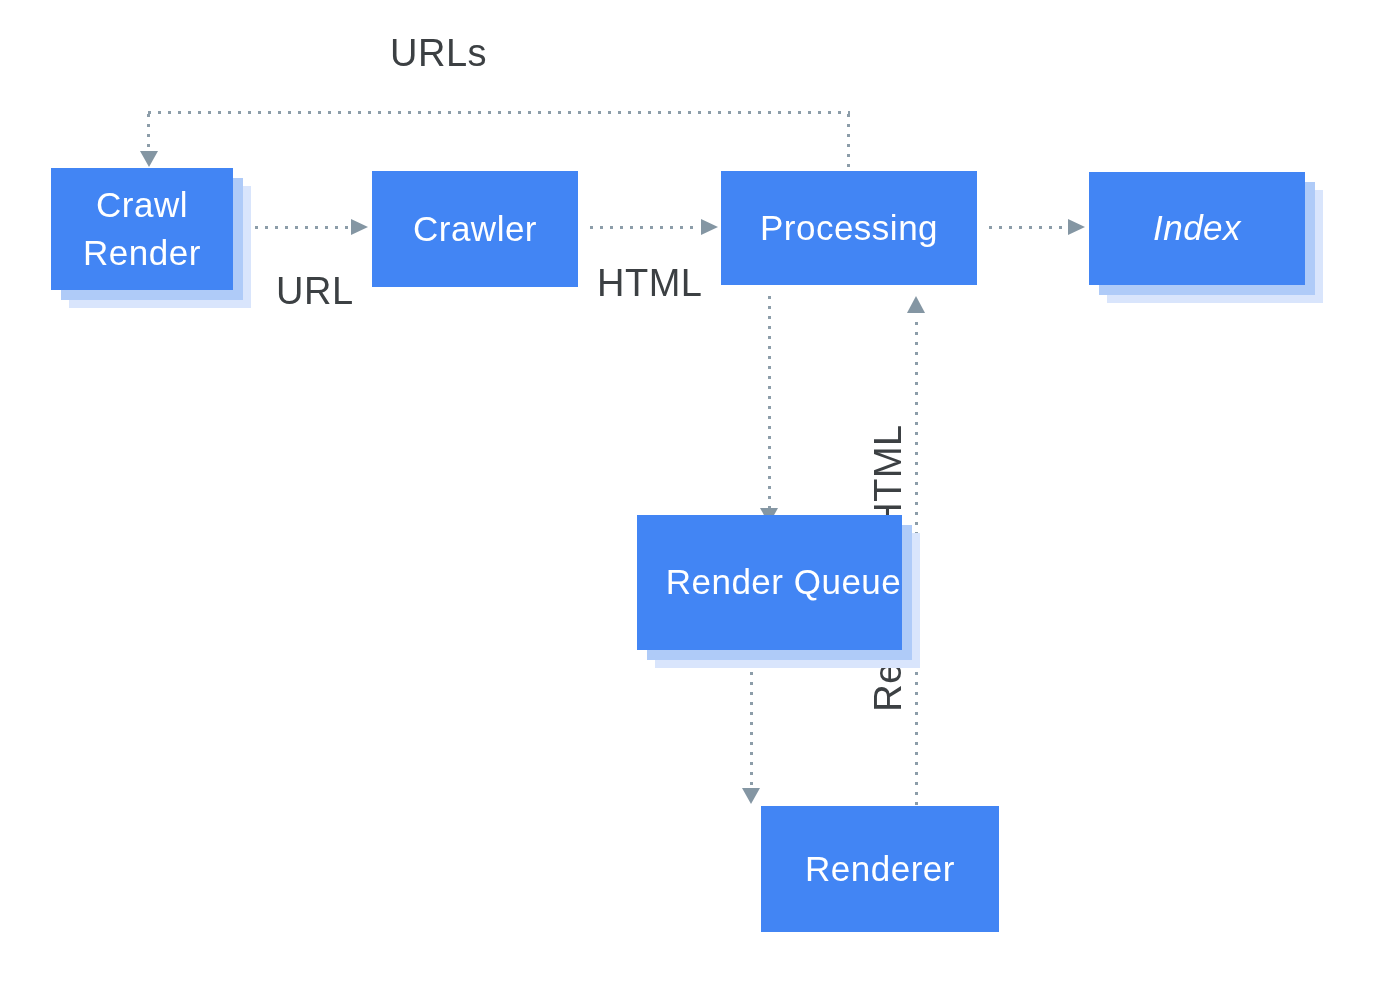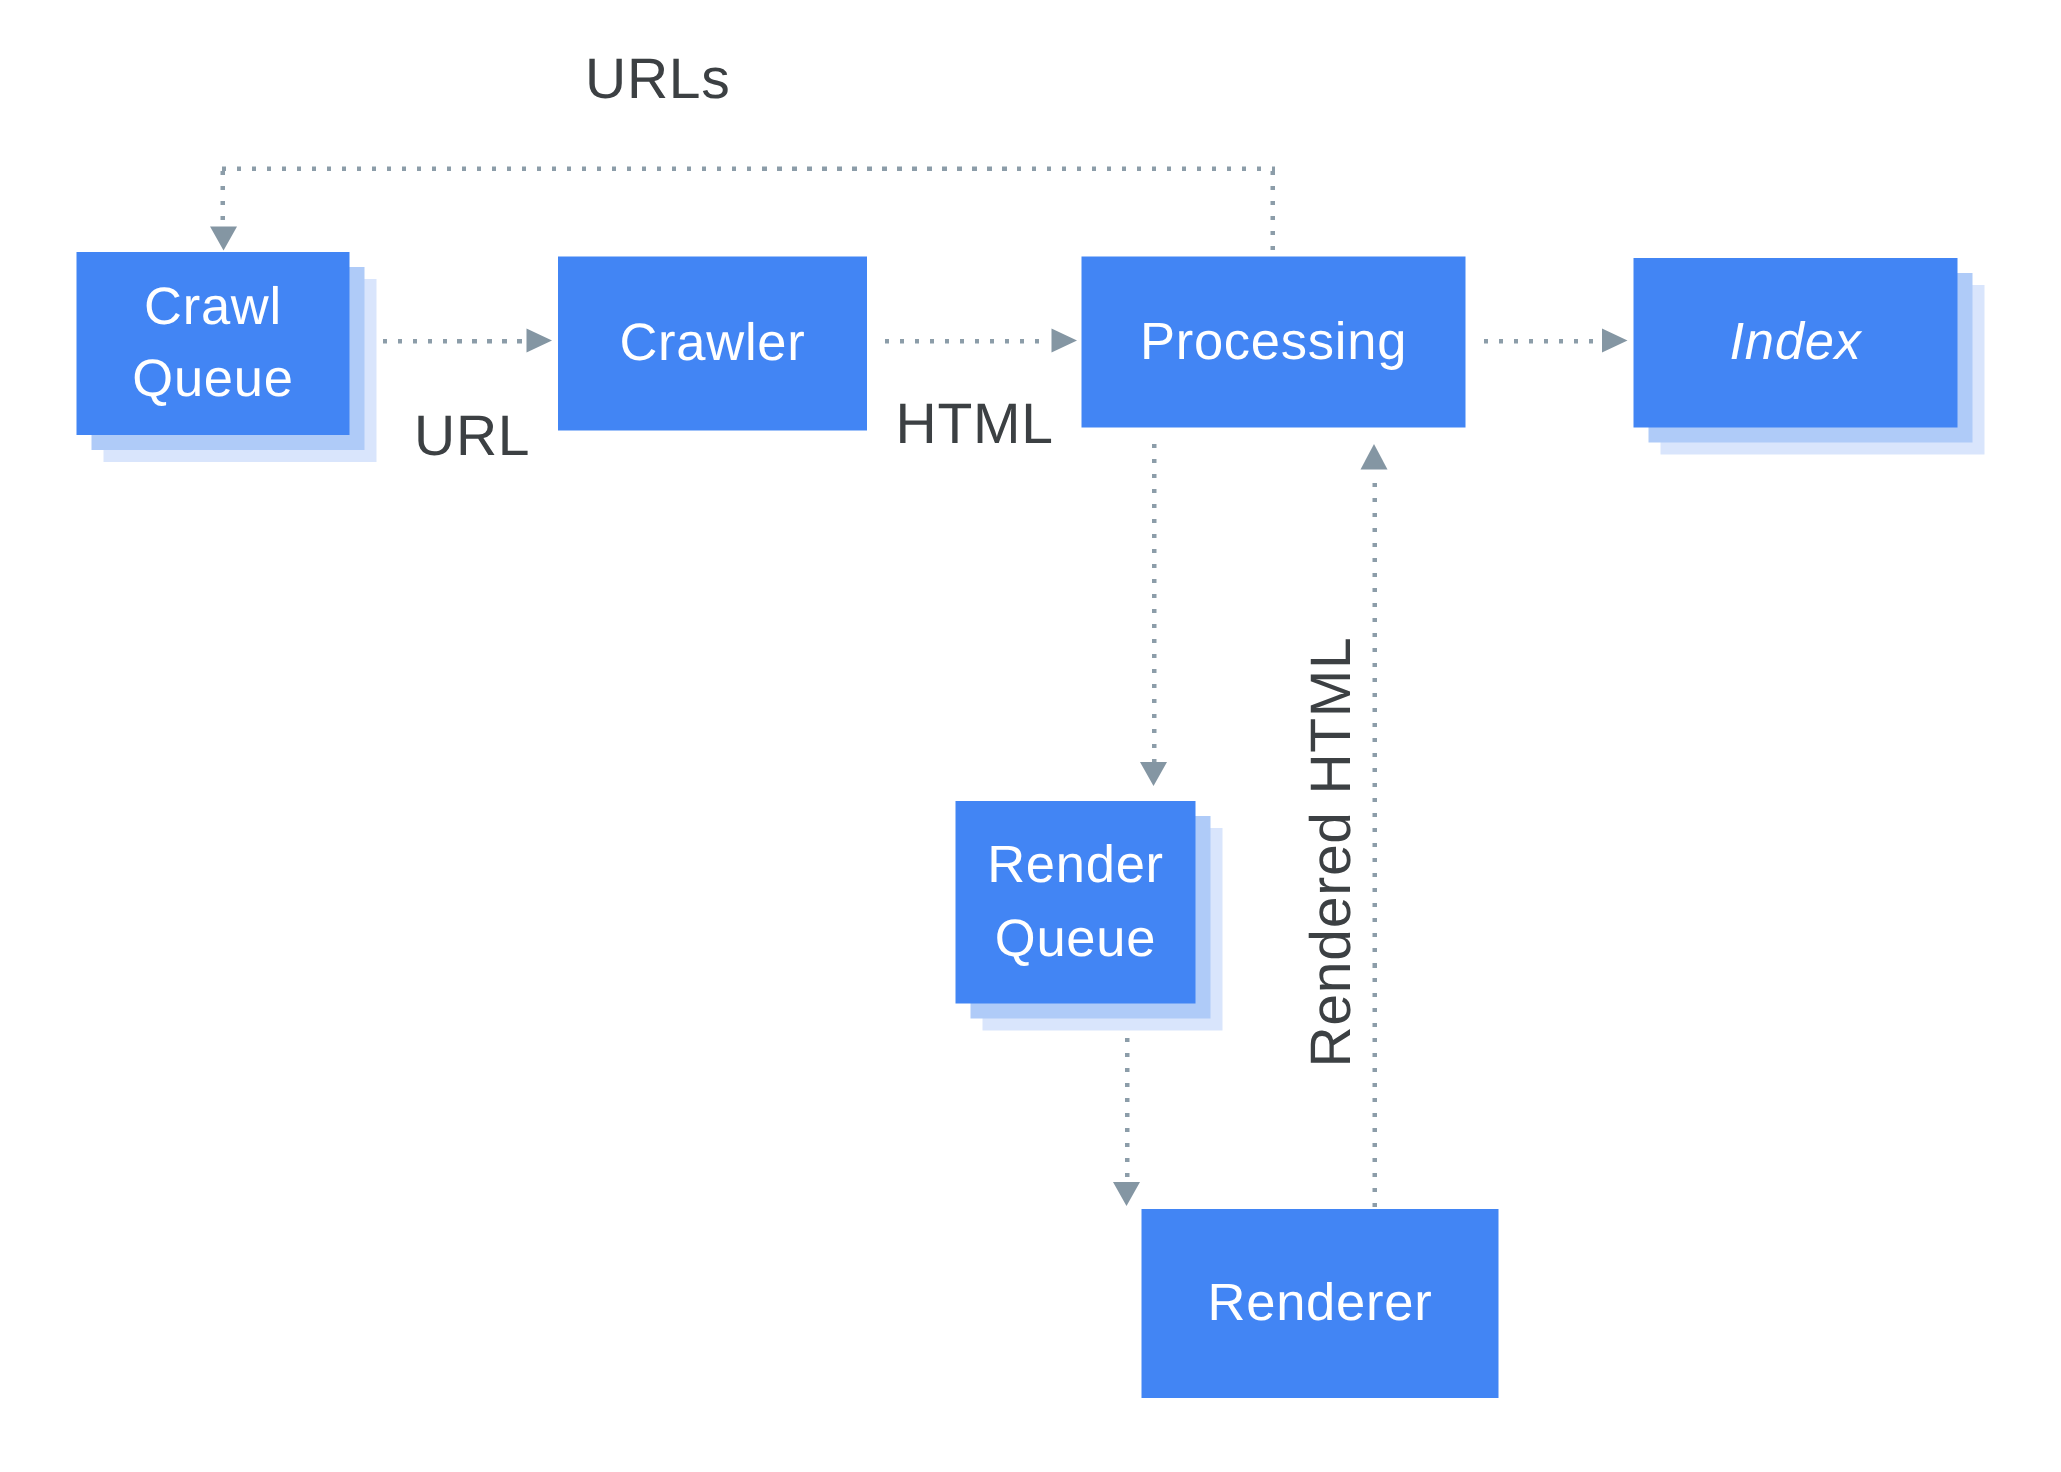--- a/index.html
+++ b/index.html
@@ -77,36 +77,36 @@
   <div class="arr down" style="left:760px;top:508px;"></div>
 
   <div class="vdots" style="left:750px;top:672px;height:116px;"></div>
   <div class="arr down" style="left:742px;top:788px;"></div>
 
   <div class="arr up" style="left:907px;top:296px;"></div>
   <div class="vdots" style="left:915px;top:322px;height:484px;"></div>
   <div class="elabel vertical" style="left:738px;top:544px;">Rendered HTML</div>
 
   <div class="node stacked" style="left:51px;top:168px;width:182px;height:122px;">
-    <span>Crawl Queue</span>
+    <span>Crawl Render</span>
   </div>
 
   <div class="node" style="left:372px;top:171px;width:206px;height:116px;">
     <span>Crawler</span>
   </div>
 
   <div class="node" style="left:721px;top:171px;width:256px;height:114px;">
     <span>Processing</span>
   </div>
 
   <div class="node stacked" style="left:1089px;top:172px;width:216px;height:113px;font-style:italic;">
     <span>Index</span>
   </div>
 
-  <div class="node stacked" style="left:637px;top:534px;width:160px;height:135px;">
+  <div class="node stacked" style="left:637px;top:515px;width:237px;height:135px;padding-left:28px;">
     <span>Render Queue</span>
   </div>
 
   <div class="node" style="left:727px;top:806px;width:238px;height:126px;margin-left:34px;">
     <span>Renderer</span>
   </div>
 
 </div>
 
 </body></html>

